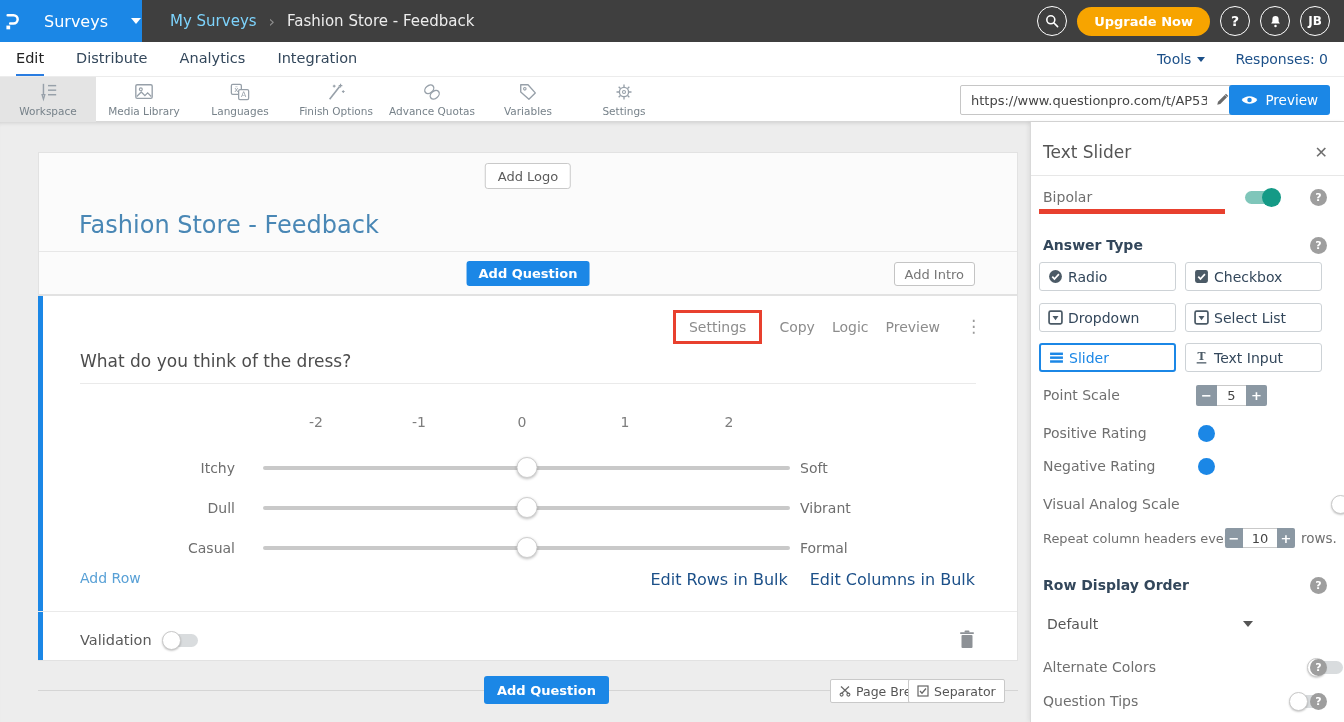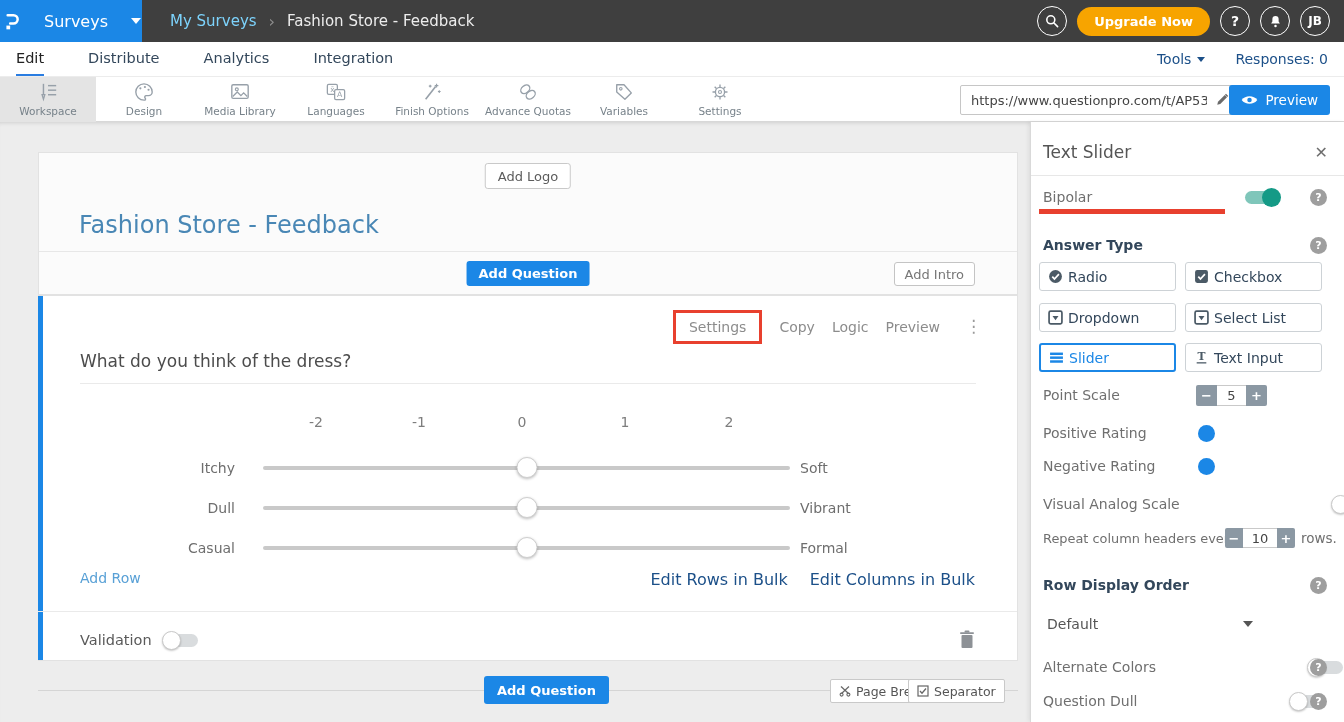--- a/index.html
+++ b/index.html
@@ -14,21 +14,21 @@
   .breadcrumb { display:flex; align-items:center; margin-left:28px; font-size:15px; gap:12px; }
   .crumb-parent { color:#7dd3fc; cursor:pointer; }
   .crumb-sep { color:#8d8d8d; font-size:16px; }
   .crumb-current { color:#ededed; }
   .topbar-right { position:absolute; right:14px; top:0; height:42px; display:flex; align-items:center; gap:10px; }
   .circle-btn { width:30px; height:30px; border:1.6px solid #fff; border-radius:50%; display:flex; align-items:center; justify-content:center; color:#fff; font-size:14px; font-weight:bold; cursor:pointer; background:transparent; }
   .upgrade-btn { height:29px; padding:0 17px; border-radius:15px; background:#f7a400; border:none; color:#fff; font-weight:bold; font-size:13px; display:flex; align-items:center; cursor:pointer; font-family:inherit; }
 
   
   .navbar { position:absolute; top:42px; left:0; width:1344px; height:34px; background:#fff; display:flex; align-items:center; }
-  .nav-tabs { display:flex; margin-left:16px; gap:44px; height:34px; align-items:center; }
+  .nav-tabs { display:flex; margin-left:16px; gap:32px; height:34px; align-items:center; }
   .nav-tab { font-size:14.5px; color:#33475b; height:34px; display:flex; align-items:center; cursor:pointer; border-bottom:2px solid transparent; }
   .nav-tab.active { border-bottom:2px solid #2a7de1; color:#222; }
   .navbar-right { position:absolute; right:16px; display:flex; align-items:center; gap:30px; font-size:14px; color:#1c5089; }
   .nav-tools { display:flex; align-items:center; gap:6px; cursor:pointer; }
   .caret-navy { width:0; height:0; border-left:4.5px solid transparent; border-right:4.5px solid transparent; border-top:5.5px solid #1c5089; }
 
   
   .toolbar { position:absolute; top:76px; left:0; width:1344px; height:46px; background:#fff; border-bottom:1px solid #d8d8d8; border-top:1px solid #ececec; display:flex; }
   .tb-item { width:96px; height:45px; display:flex; flex-direction:column; align-items:center; justify-content:center; gap:3px; cursor:pointer; }
   .tb-item.active { background:#e4e4e4; }
@@ -183,29 +183,20 @@
         <line x1="7" y1="2" x2="7" y2="14" stroke="#97a0a9" stroke-width="1.6"></line>
         <path d="M5.5 14 L7 19 L8.5 14 Z" fill="none" stroke="#97a0a9" stroke-width="1.4"></path>
         <line x1="12" y1="4" x2="21" y2="4" stroke="#97a0a9" stroke-width="1.6"></line>
         <line x1="12" y1="9" x2="21" y2="9" stroke="#97a0a9" stroke-width="1.6"></line>
         <line x1="12" y1="14" x2="21" y2="14" stroke="#97a0a9" stroke-width="1.6"></line>
       </svg>
       <span class="tb-label">Workspace</span>
     </div>
     <div class="tb-item">
       <svg width="22" height="20" viewBox="0 0 24 22">
-        <path d="M12 2 a9 9 0 1 0 0 18 c2 0 2-1.4 1.2-2.4 c-0.8-1-0.4-2.6 1.3-2.6 h2.5 a4 4 0 0 0 4-4 A9 9 0 0 0 12 2 z" fill="none" stroke="#97a0a9" stroke-width="1.5"></path>
-        <circle cx="8" cy="7" r="1.2" fill="#97a0a9"></circle>
-          <circle cx="13" cy="5.5" r="1.2" fill="#97a0a9"></circle>
-          <circle cx="17" cy="8.5" r="1.2" fill="#97a0a9"></circle>
-      </svg>
-      <span class="tb-label">Design</span>
-    </div>
-    <div class="tb-item">
-      <svg width="22" height="20" viewBox="0 0 24 22">
         <rect x="3" y="3" width="18" height="15" rx="1.5" fill="none" stroke="#97a0a9" stroke-width="1.5"></rect>
         <circle cx="8.5" cy="8" r="1.6" fill="none" stroke="#97a0a9" stroke-width="1.3"></circle>
         <path d="M4 16 l5-5 4 4 3-3 4 4" fill="none" stroke="#97a0a9" stroke-width="1.4"></path>
       </svg>
       <span class="tb-label">Media Library</span>
     </div>
     <div class="tb-item">
       <svg width="22" height="20" viewBox="0 0 24 22">
         <rect x="2.5" y="2.5" width="11" height="11" rx="1.5" fill="none" stroke="#97a0a9" stroke-width="1.4"></rect>
         <text x="8" y="11" font-size="8" fill="#97a0a9" text-anchor="middle" font-family="DejaVu Sans">x̄</text>
@@ -480,21 +471,21 @@
 
     <div class="srow" style="top:534px;">
       <span class="srow-label">Alternate Colors</span>
       <div class="toggle off ctrl-pos">
           <div class="knob"></div>
         </div>
       <span class="help-circle">?</span>
     </div>
 
     <div class="srow" style="top:568px;">
-      <span class="srow-label">Question Dull</span>
+      <span class="srow-label">Question Tips</span>
       <div class="toggle off ctrl-pos">
           <div class="knob"></div>
         </div>
       <span class="help-circle">?</span>
     </div>
 
   </div>
 </div>
 
 </body></html>

